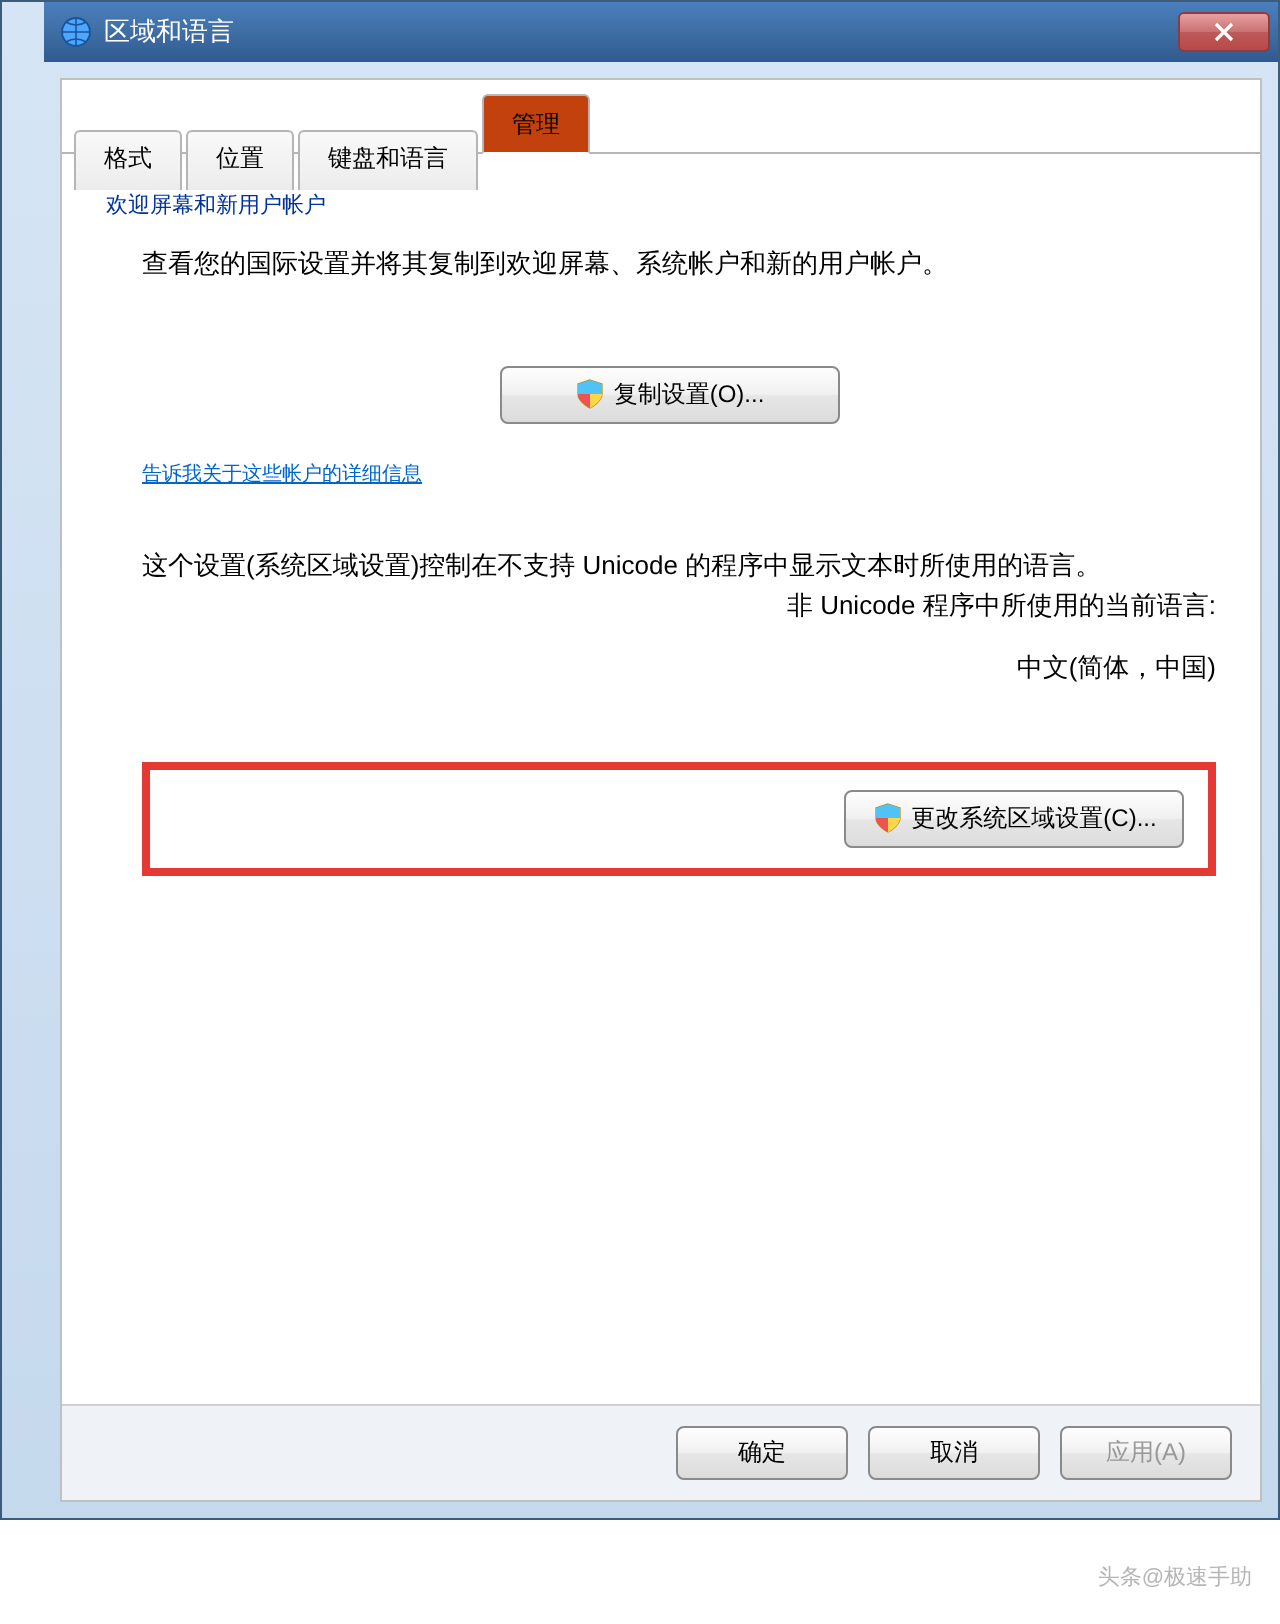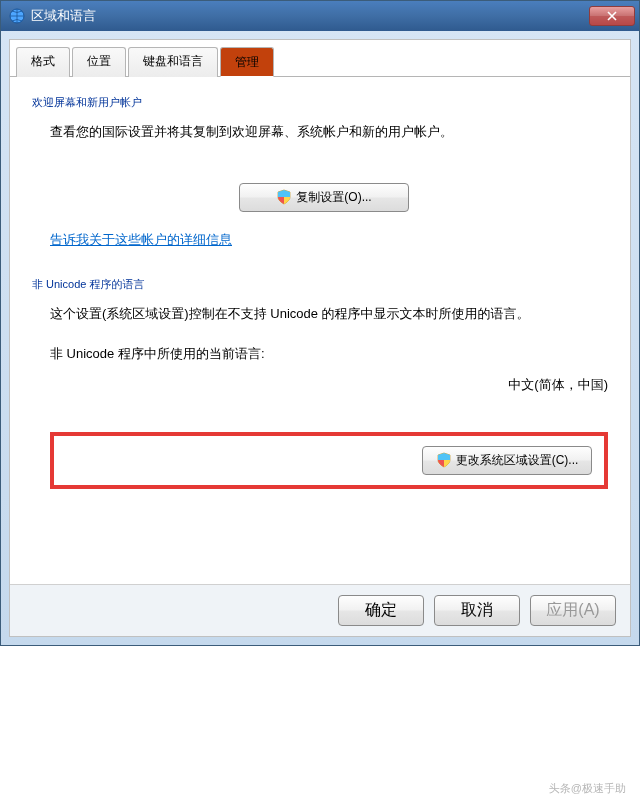--- a/index.html
+++ b/index.html
@@ -7,25 +7,26 @@
   margin: 0;
   font-family: "Microsoft YaHei", "Segoe UI", Tahoma, sans-serif;
   font-size: 12px;
   background: #fff;
   width: 640px;
   height: 812px;
   overflow: hidden;
 }
 .window {
   width: 640px;
-  height: 646px;
+  height: 760px;
   border: 1px solid #3b5c7a;
   background: linear-gradient(to bottom, #d6e5f5 0%, #c5d9ed 100%);
   display: flex;
   flex-direction: column;
+  padding-left: 21px;
 }
 .titlebar {
   height: 30px;
   background: linear-gradient(to bottom, #4a7ebd 0%, #3f6ea5 50%, #2f5a8f 100%);
   display: flex;
   align-items: center;
   padding: 0 4px 0 8px;
   color: #fff;
 }
 .titlebar-icon {
@@ -65,21 +66,21 @@
 .tab {
   padding: 5px 14px 4px 14px;
   border: 1px solid #b5b5b5;
   border-bottom: none;
   background: linear-gradient(to bottom, #f9f9f9 0%, #ececec 100%);
   margin-right: 2px;
   border-radius: 3px 3px 0 0;
   cursor: pointer;
   font-size: 12px;
   position: relative;
-  top: 1px;
+  top: 19px;
 }
 .tab.active {
   background: #c2410c;
   border-bottom: 1px solid #fff;
   top: 1px;
   padding-top: 6px;
   padding-bottom: 5px;
 }
 .tab-content {
   flex: 1;
@@ -121,27 +122,27 @@
 }
 .shield {
   width: 16px;
   height: 16px;
   flex-shrink: 0;
 }
 .link {
   color: #0066cc;
   text-decoration: underline;
   cursor: pointer;
-  font-size: 13px;
+  font-size: 10px;
   display: inline-block;
   margin-top: 18px;
 }
 .current-lang-label {
-  margin-top: 20px;
   margin-bottom: 10px;
+  text-align: right;
 }
 .current-lang-value {
   padding-left: 22px;
   margin-bottom: 36px;
   text-align: right;
 }
 .highlight-box {
   border: 4px solid #e53935;
   padding: 10px 12px;
   display: flex;
@@ -155,21 +156,21 @@
   padding: 10px 14px;
   background: #eff3f7;
   border-top: 1px solid #d0d0d0;
 }
 .dlg-btn {
   min-width: 86px;
   padding: 4px 12px;
   border: 1px solid #8a8a8a;
   border-radius: 4px;
   background: linear-gradient(to bottom, #fefefe 0%, #f1f1f1 48%, #e6e6e6 52%, #dcdcdc 100%);
-  font-size: 16px;
+  font-size: 12px;
   cursor: pointer;
 }
 .dlg-btn.disabled {
   color: #999;
   cursor: default;
 }
 .watermark {
   position: absolute;
   right: 14px;
   bottom: 16px;
@@ -225,21 +226,20 @@
                   </svg>
               </span>
               <span>复制设置(O)...</span>
             </button>
           </div>
           <a class="link">告诉我关于这些帐户的详细信息</a>
         </div>
       </div>
 
       <div class="group">
-        <div class="group-title">非 Unicode 程序的语言</div>
         <div class="group-body">
           <div>这个设置(系统区域设置)控制在不支持 Unicode 的程序中显示文本时所使用的语言。</div>
           <div class="current-lang-label">非 Unicode 程序中所使用的当前语言:</div>
           <div class="current-lang-value">中文(简体，中国)</div>
 
           <div class="highlight-box">
             <button class="win-btn">
               <span class="shield">
                 <svg viewBox="0 0 16 16">
                     <path d="M8 1 L14 3 V8 C14 12 8 15 8 15 C8 15 2 12 2 8 V3 Z" fill="#ffd54a" stroke="#b8860b" stroke-width="0.6"></path>

